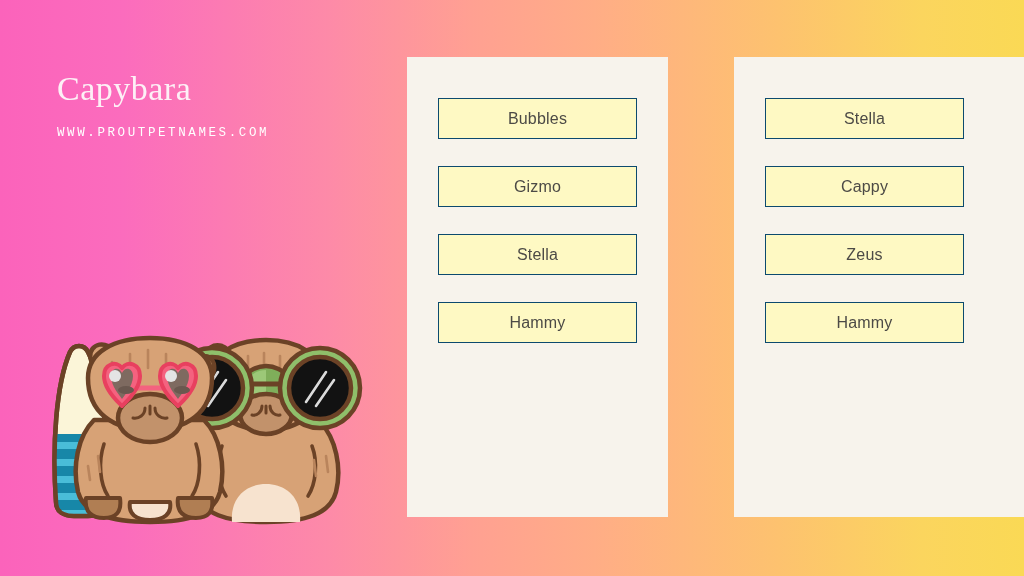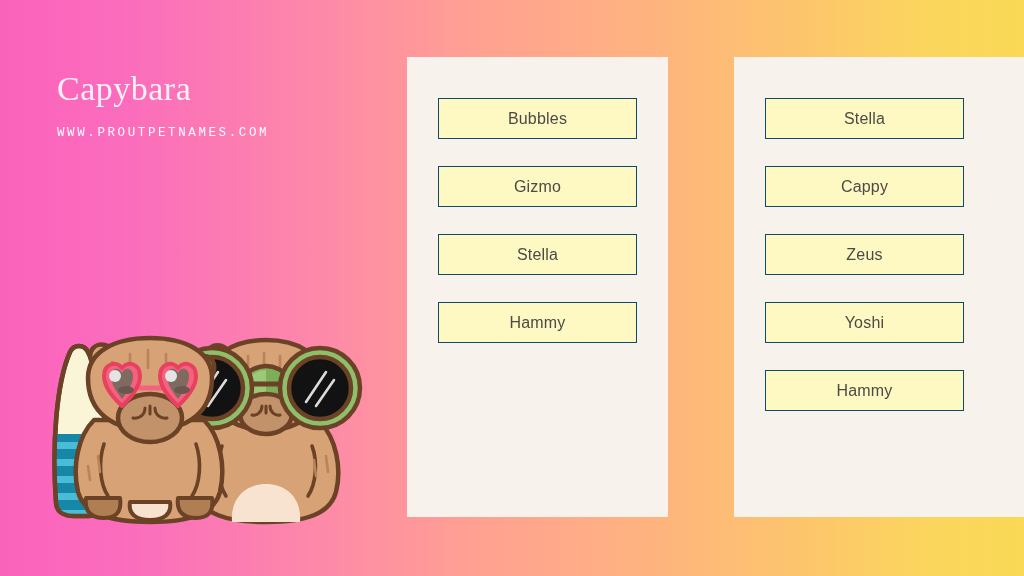--- a/index.html
+++ b/index.html
@@ -236,21 +236,20 @@
       <div class="name-box">Stella</div>
       <div class="name-box">Hammy</div>
     </div>
   </div>
 
   <div class="panel" id="panel-2">
     <div class="name-list">
       <div class="name-box">Stella</div>
       <div class="name-box">Cappy</div>
       <div class="name-box">Zeus</div>
-      <div class="name-box">Yoshi</div>
       <div class="name-box">Hammy</div>
     </div>
   </div>
 
   <div class="panel" id="panel-3">
     
   </div>
 
 </div>
 

